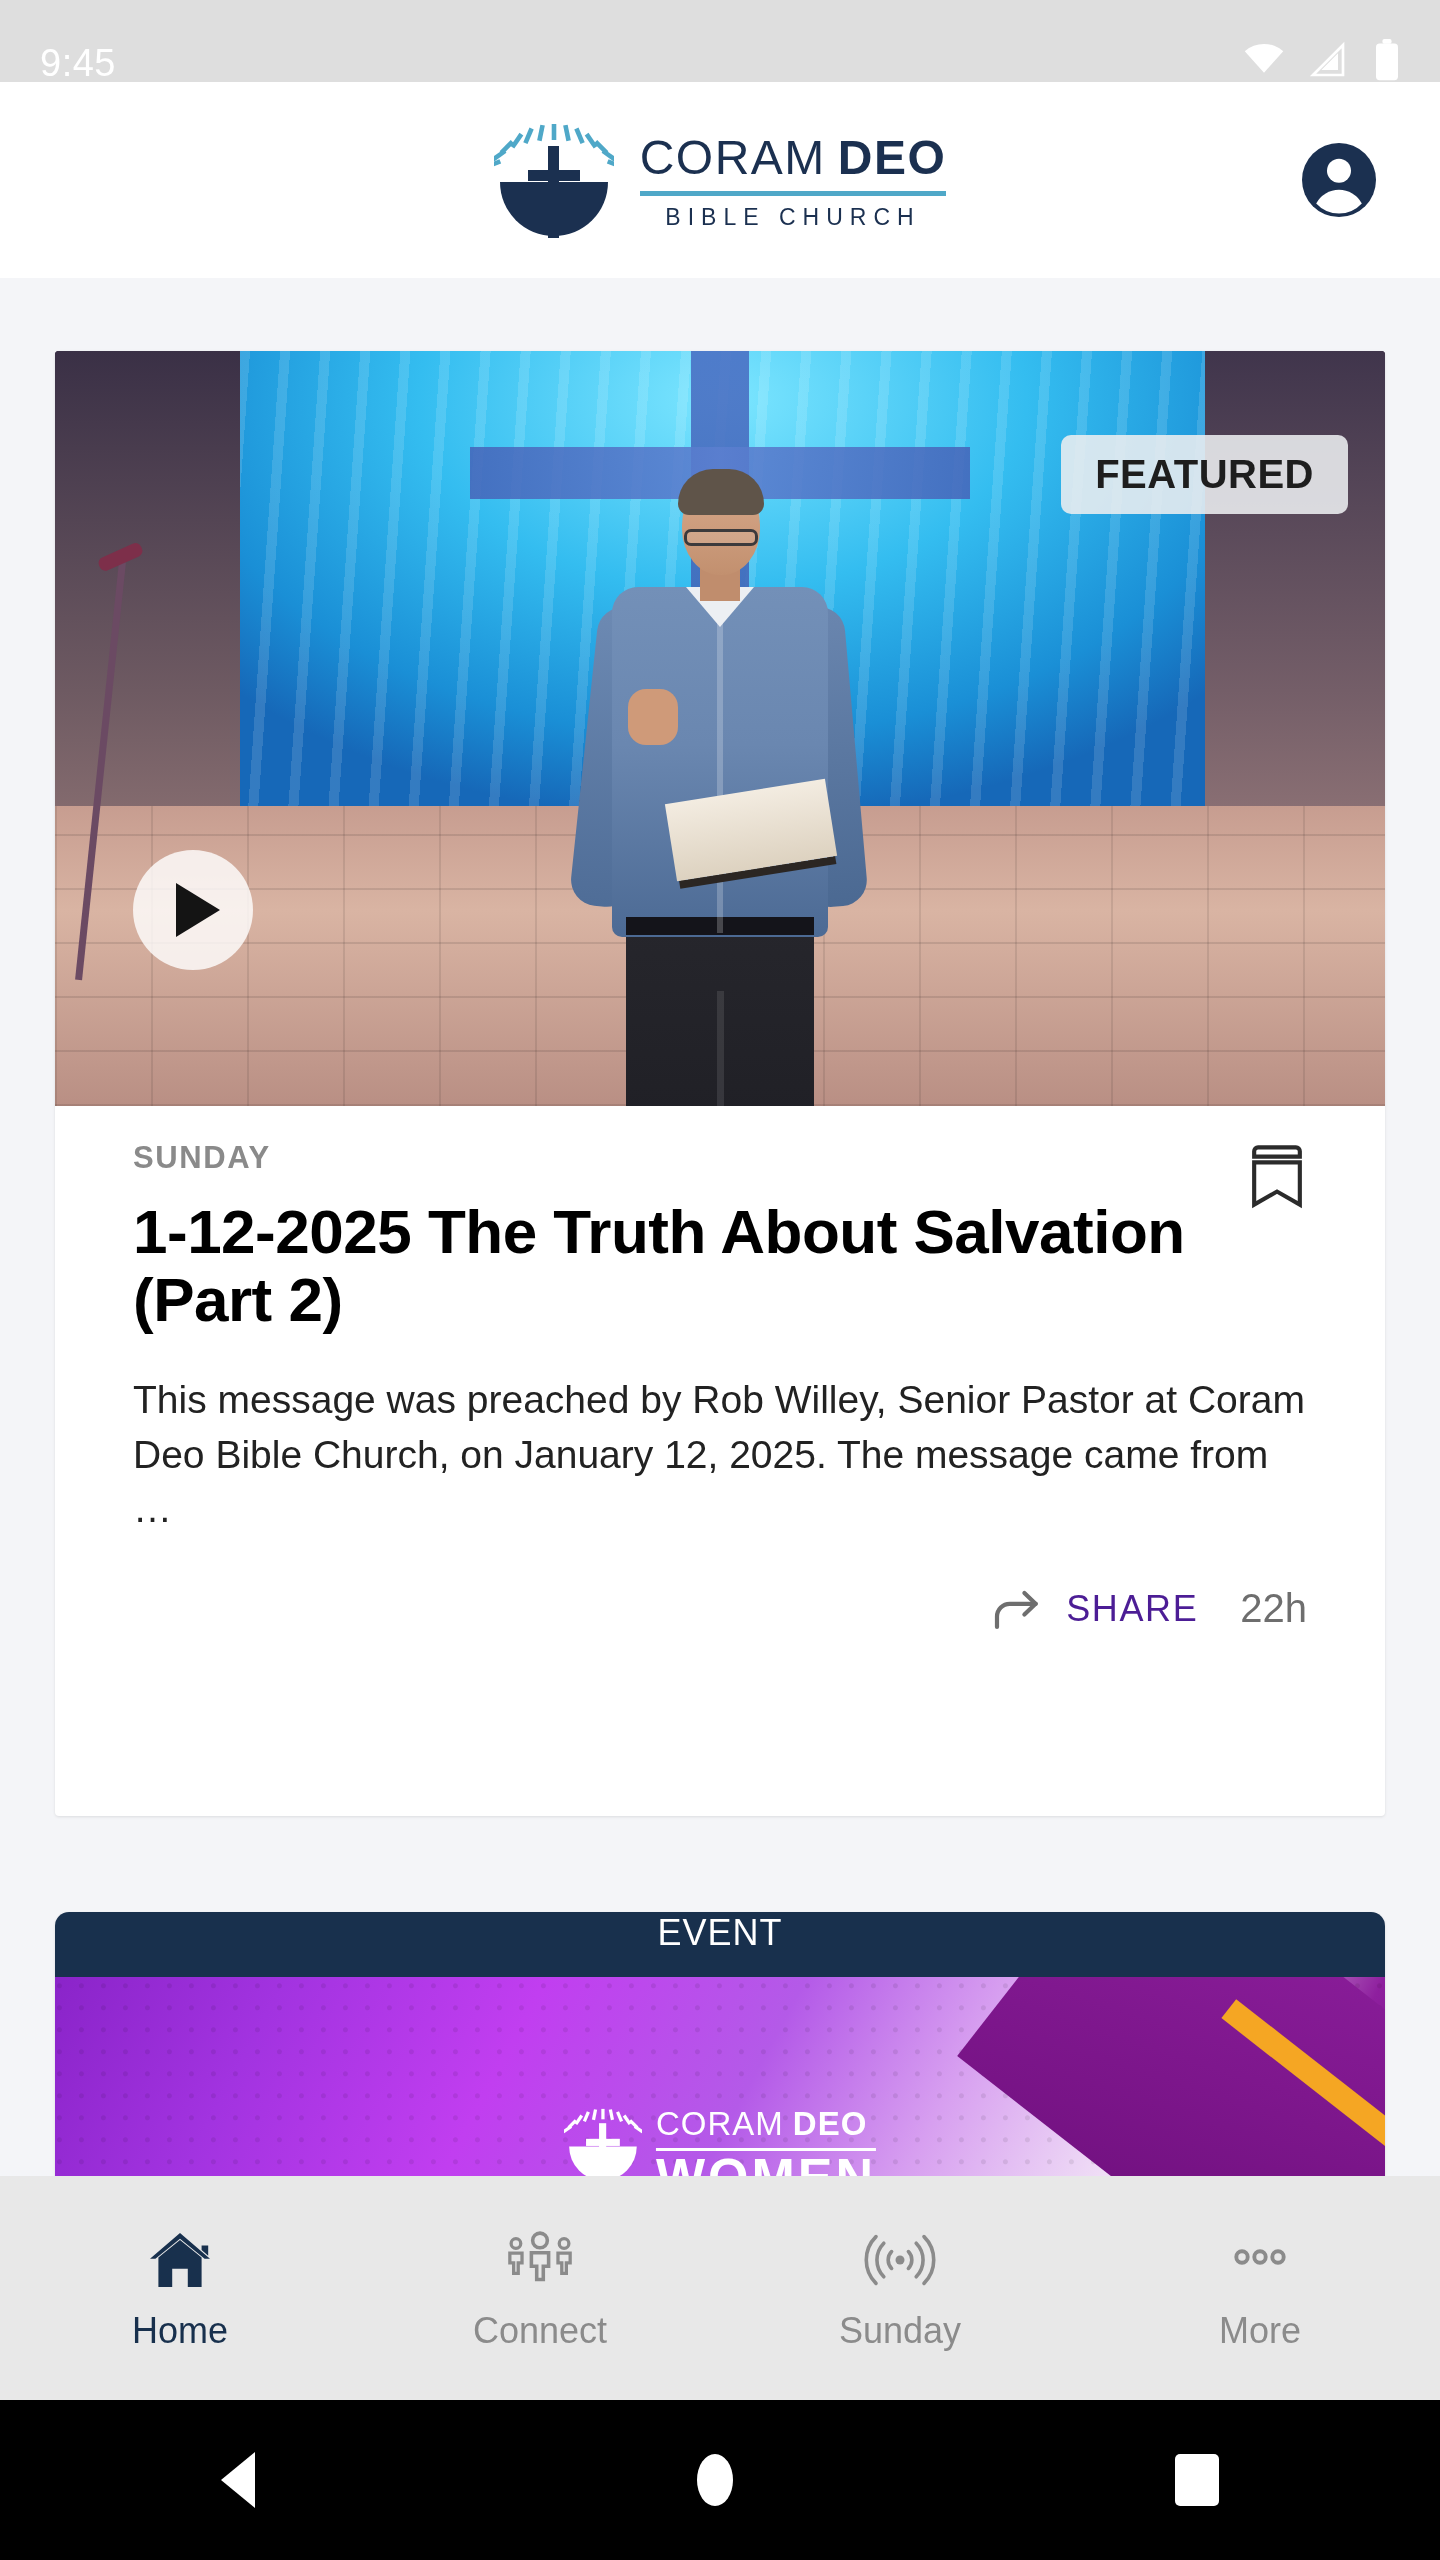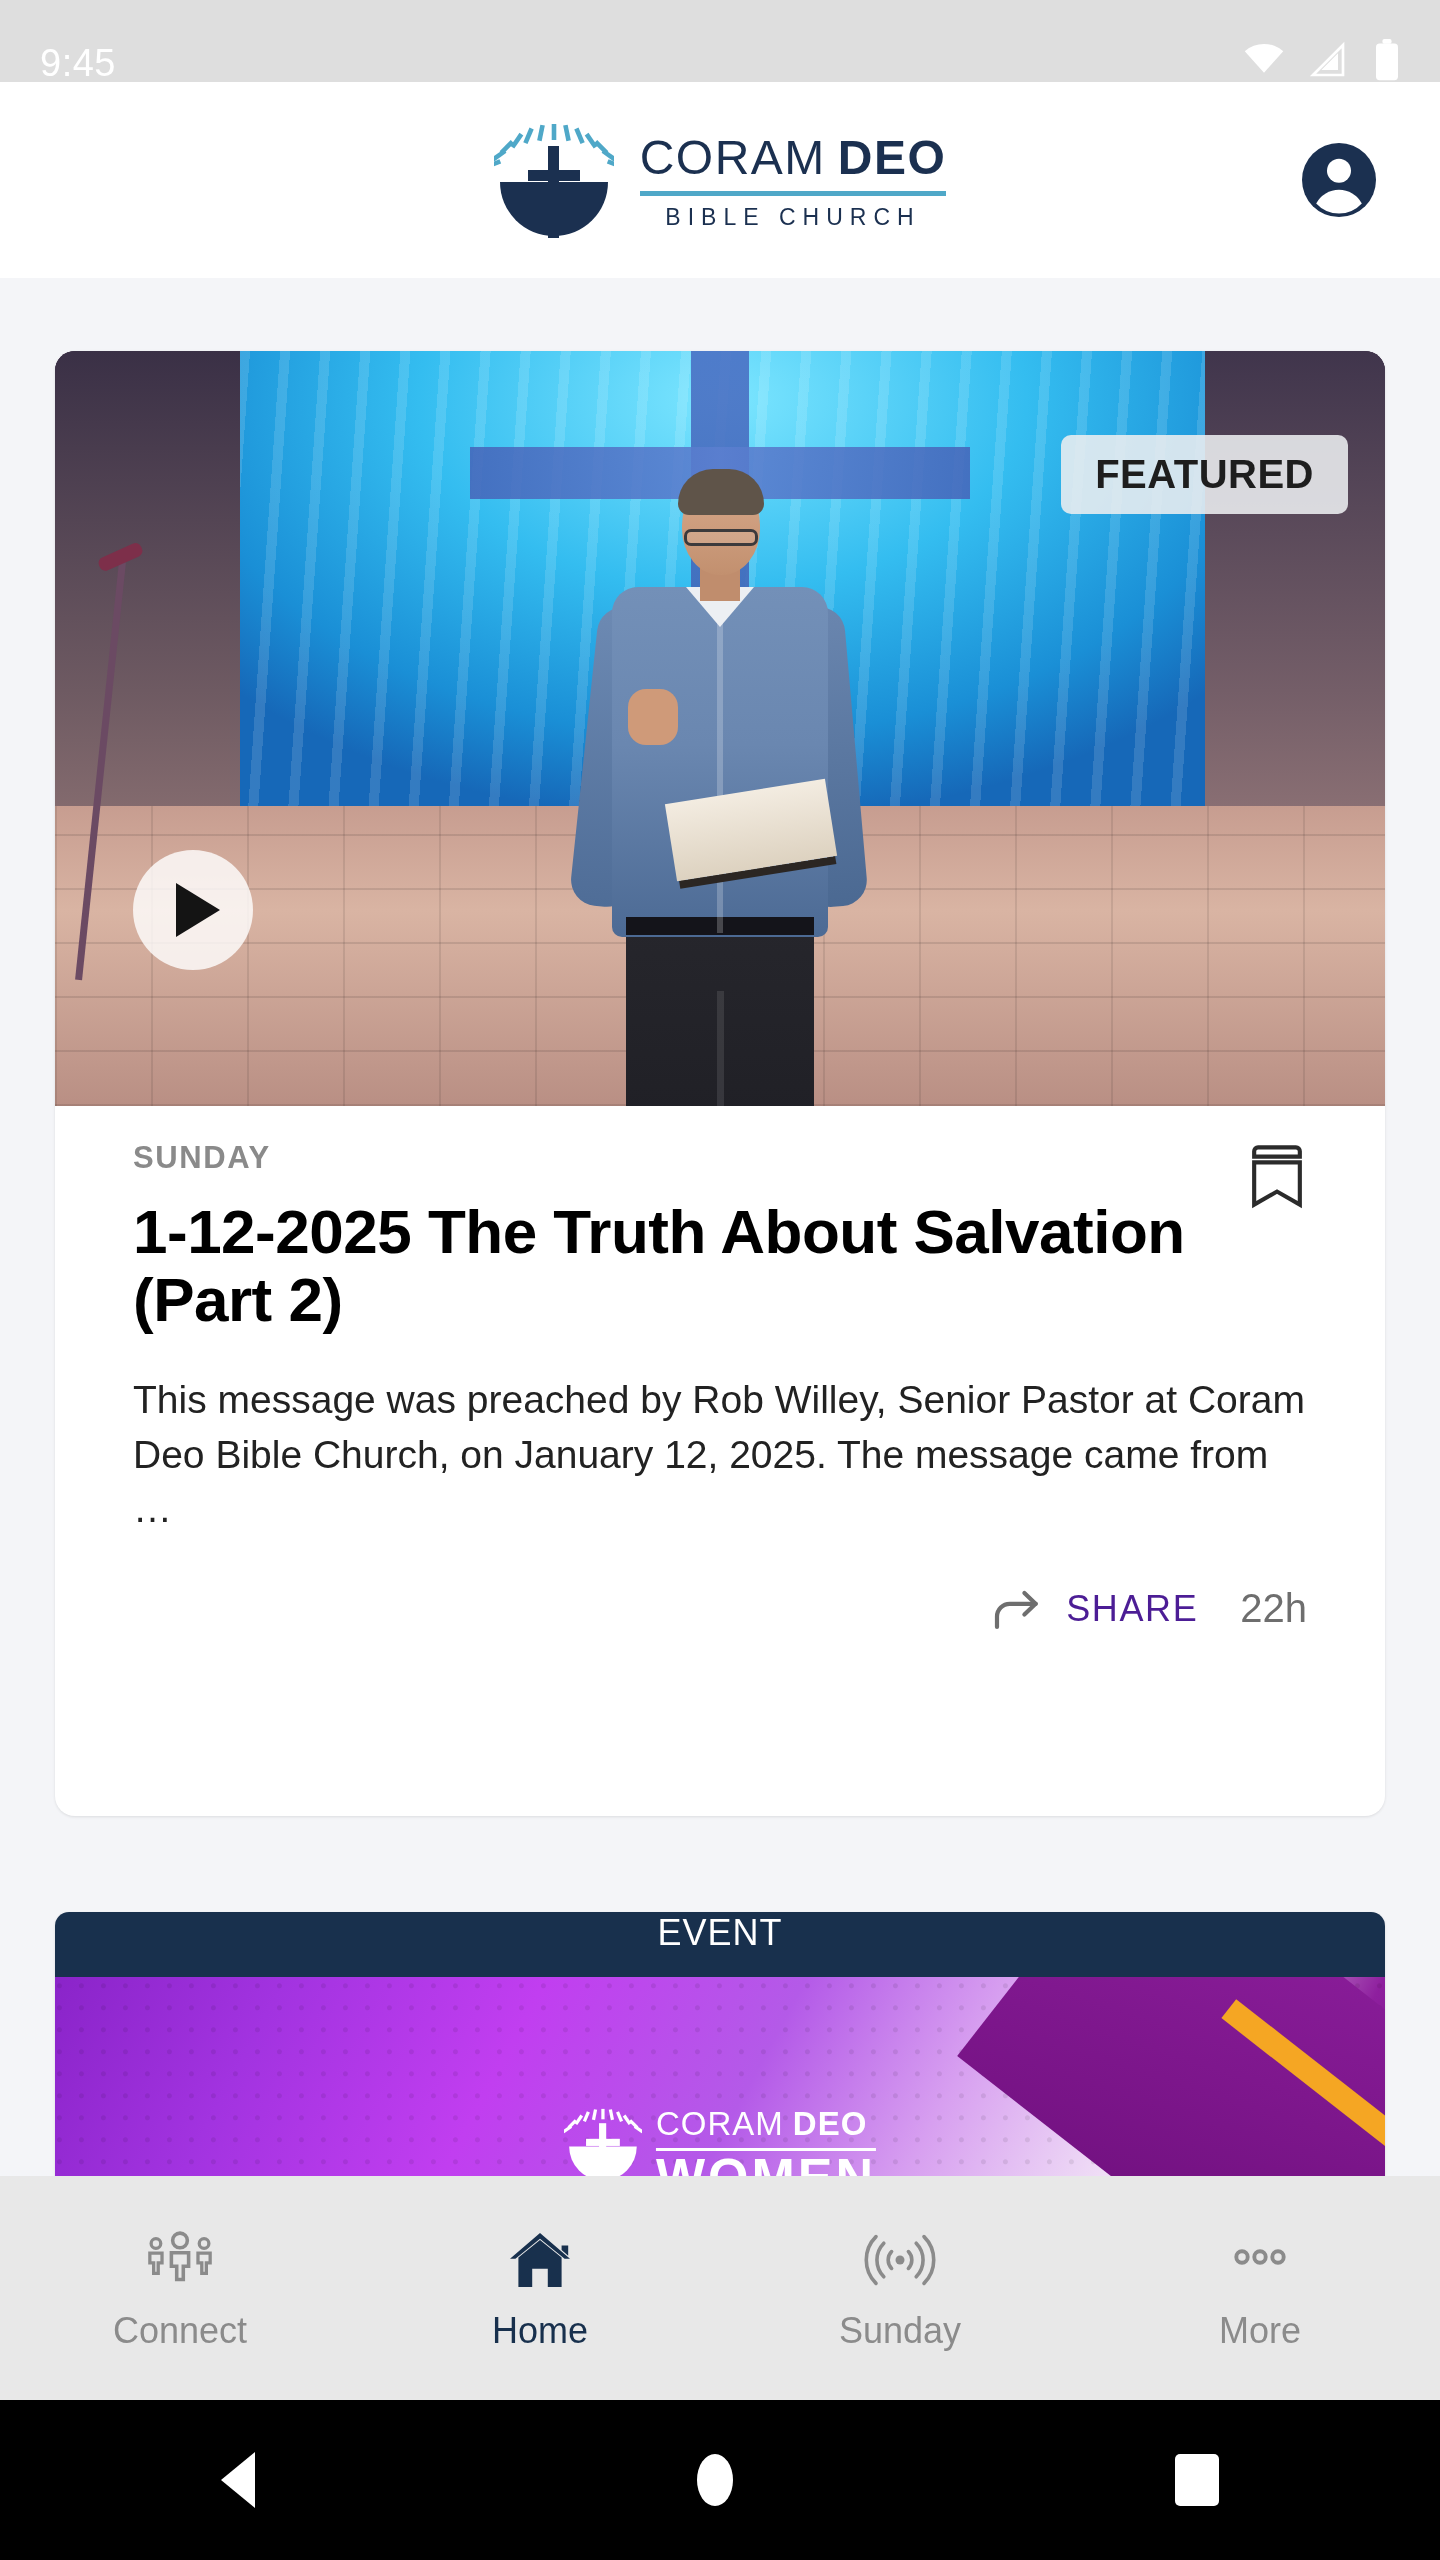--- a/index.html
+++ b/index.html
@@ -41,21 +41,21 @@
 
   
   #content{
     position:absolute; left:0; top:278px; width:1440px; height:1898px;
     background:#F4F5F8; overflow:hidden;
   }
 
   
   #featured-card{
     position:absolute; left:55px; top:73px; width:1330px; height:1465px;
-    background:#FFFFFF; border-radius:20px; overflow:hidden;
+    background:#FFFFFF; border-radius:4px; overflow:hidden;
     box-shadow:0 1px 3px rgba(0,0,0,.10);
   }
   #video-thumb{
     position:relative; width:100%; height:755px; overflow:hidden;
     background:#2a2036;
   }
   
   .scene-wall{
     position:absolute; inset:0;
     background:
@@ -462,39 +462,39 @@
           <div id="event-logo-women">WOMEN</div>
         </div>
       </div>
     </div>
   </div>
 
 </div>
 
 <div id="bottom-nav">
 
+  <div class="nav-item active">
+    <svg width="76" height="72" viewBox="0 0 24 24">
+      <path d="M12 3 L22 11.6 L20.2 11.6 L12 4.9 L3.8 11.6 L2 11.6 Z" fill="#18304D"></path>
+      <path d="M19.2 7.2 h2.2 v3.4 l-2.2 -1.9 z" fill="#18304D"></path>
+      <path d="M4.8 11.2 L12 5.3 L19.2 11.2 V21 h-4.6 v-6.1 h-5.2 V21 H4.8 Z" fill="#18304D"></path>
+    </svg>
+    <span class="nav-label">Home</span>
+  </div>
+
   <div class="nav-item">
     <svg width="76" height="72" viewBox="0 0 30 24">
       <circle cx="15" cy="4.3" r="2.9" fill="none" stroke="#8B8B8B" stroke-width="1.4"></circle>
       <path d="M11.6 9.1 h6.8 v5.4 h-2.1 v5.2 h-2.6 v-5.2 h-2.1 z" fill="none" stroke="#8B8B8B" stroke-width="1.4"></path>
       <circle cx="5.5" cy="5.5" r="1.9" fill="none" stroke="#8B8B8B" stroke-width="1.3"></circle>
       <path d="M3.1 9.3 h4.8 v3.8 h-1.5 v4.2 h-1.8 v-4.2 h-1.5 z" fill="none" stroke="#8B8B8B" stroke-width="1.3"></path>
       <circle cx="24.5" cy="5.5" r="1.9" fill="none" stroke="#8B8B8B" stroke-width="1.3"></circle>
       <path d="M22.1 9.3 h4.8 v3.8 h-1.5 v4.2 h-1.8 v-4.2 h-1.5 z" fill="none" stroke="#8B8B8B" stroke-width="1.3"></path>
     </svg>
     <span class="nav-label">Connect</span>
-  </div>
-
-  <div class="nav-item active">
-    <svg width="76" height="72" viewBox="0 0 24 24">
-      <path d="M12 3 L22 11.6 L20.2 11.6 L12 4.9 L3.8 11.6 L2 11.6 Z" fill="#18304D"></path>
-      <path d="M19.2 7.2 h2.2 v3.4 l-2.2 -1.9 z" fill="#18304D"></path>
-      <path d="M4.8 11.2 L12 5.3 L19.2 11.2 V21 h-4.6 v-6.1 h-5.2 V21 H4.8 Z" fill="#18304D"></path>
-    </svg>
-    <span class="nav-label">Home</span>
   </div>
 
   <div class="nav-item">
     <svg width="76" height="72" viewBox="0 0 24 24">
       <circle cx="12" cy="12" r="1.5" fill="#8B8B8B"></circle>
       <path d="M9.2 9.2 a4 4 0 0 0 0 5.6" fill="none" stroke="#8B8B8B" stroke-width="1.2" stroke-linecap="round"></path>
       <path d="M14.8 9.2 a4 4 0 0 1 0 5.6" fill="none" stroke="#8B8B8B" stroke-width="1.2" stroke-linecap="round"></path>
       <path d="M6.6 6.4 a8 8 0 0 0 0 11.2" fill="none" stroke="#8B8B8B" stroke-width="1.2" stroke-linecap="round"></path>
       <path d="M17.4 6.4 a8 8 0 0 1 0 11.2" fill="none" stroke="#8B8B8B" stroke-width="1.2" stroke-linecap="round"></path>
       <path d="M4 4.2 a11 11 0 0 0 0 15.6" fill="none" stroke="#8B8B8B" stroke-width="1.2" stroke-linecap="round"></path>

